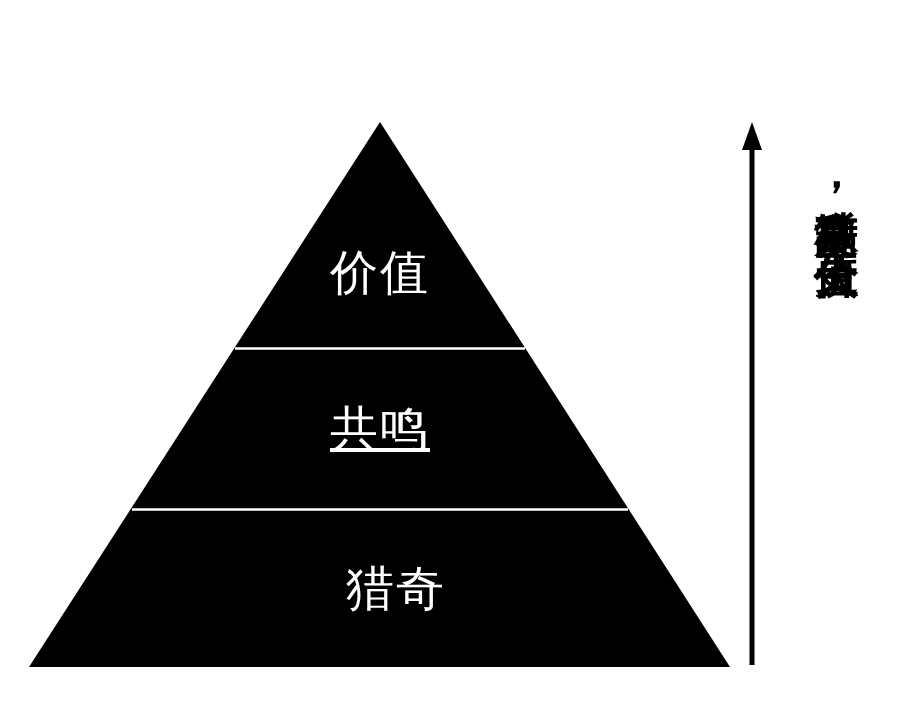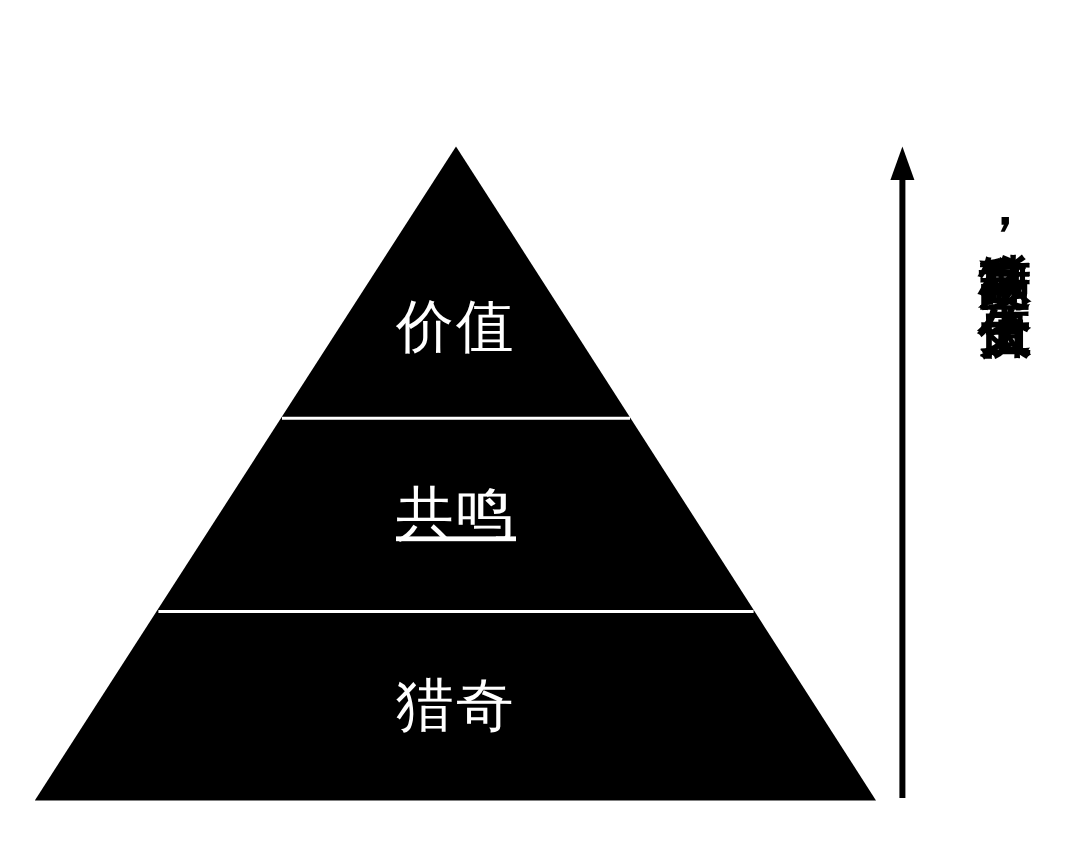--- a/index.html
+++ b/index.html
@@ -45,21 +45,21 @@
     font-size: 48px;
     line-height: 1;
     letter-spacing: 2px;
     white-space: nowrap;
     text-align: center;
     transform: translate(-50%, -50%);
     font-weight: 400;
   }
   #tier-label-0 { left: 380px; top: 272px; }
   #tier-label-1 { left: 380px; top: 428px; text-decoration: underline; }
-  #tier-label-2 { left: 380px; top: 588px; }
+  #tier-label-2 { left: 396px; top: 588px; }
 
   
   .arrow-svg {
     position: absolute;
     left: 720px;
     top: 112px;
   }
 
   
   .vertical-caption {

